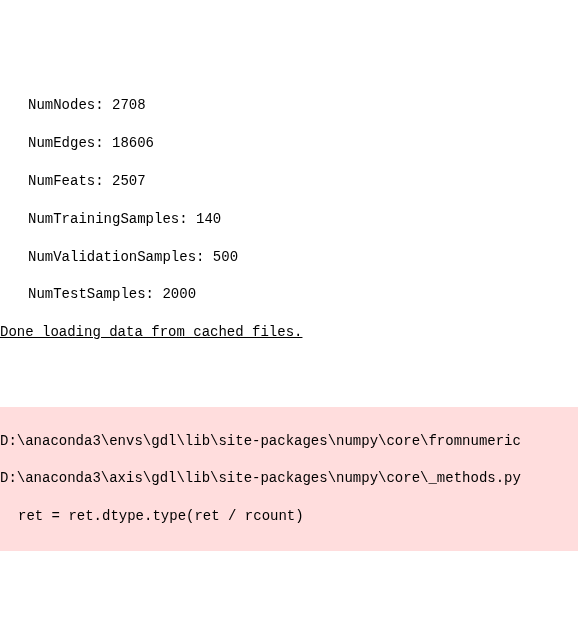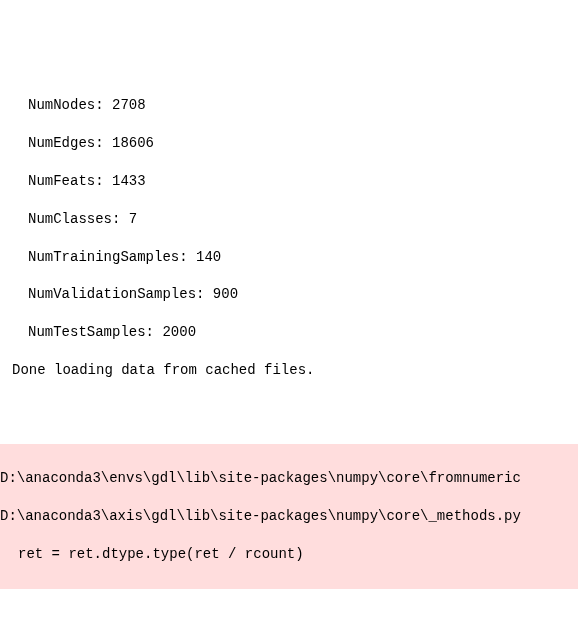--- a/index.html
+++ b/index.html
@@ -14,21 +14,22 @@
     overflow-x: hidden;
     white-space: pre;
   }
   .info-block {
     padding: 2px 0 4px 0;
   }
   .info-line {
     padding-left: 28px;
   }
   .done-line {
-    padding-left: 12px;
+    padding-left: 0;
+    text-decoration: underline;
   }
   .warning-block {
     background: #fdd;
     color: #000;
     padding: 6px 16px 6px 0;
     margin: 4px 0 10px 0;
   }
   .warning-line {
     padding-left: 0;
   }
@@ -37,24 +38,23 @@
   }
 </style>
 </head>
 <body>
 
 
 
 <div class="info-block">
 <div class="info-line">NumNodes: 2708</div>
 <div class="info-line">NumEdges: 18606</div>
-<div class="info-line">NumFeats: 1433</div>
-<div class="info-line">NumClasses: 7</div>
+<div class="info-line">NumFeats: 2507</div>
 <div class="info-line">NumTrainingSamples: 140</div>
-<div class="info-line">NumValidationSamples: 900</div>
+<div class="info-line">NumValidationSamples: 500</div>
 <div class="info-line">NumTestSamples: 2000</div>
 <div class="done-line">Done loading data from cached files.</div>
 </div>
 
 <div class="warning-block">
 <div class="warning-line">D:\anaconda3\envs\gdl\lib\site-packages\numpy\core\fromnumeric</div>
 <div class="warning-line">D:\anaconda3\axis\gdl\lib\site-packages\numpy\core\_methods.py</div>
 <div class="warning-line indent">ret = ret.dtype.type(ret / rcount)</div>
 </div>
 

